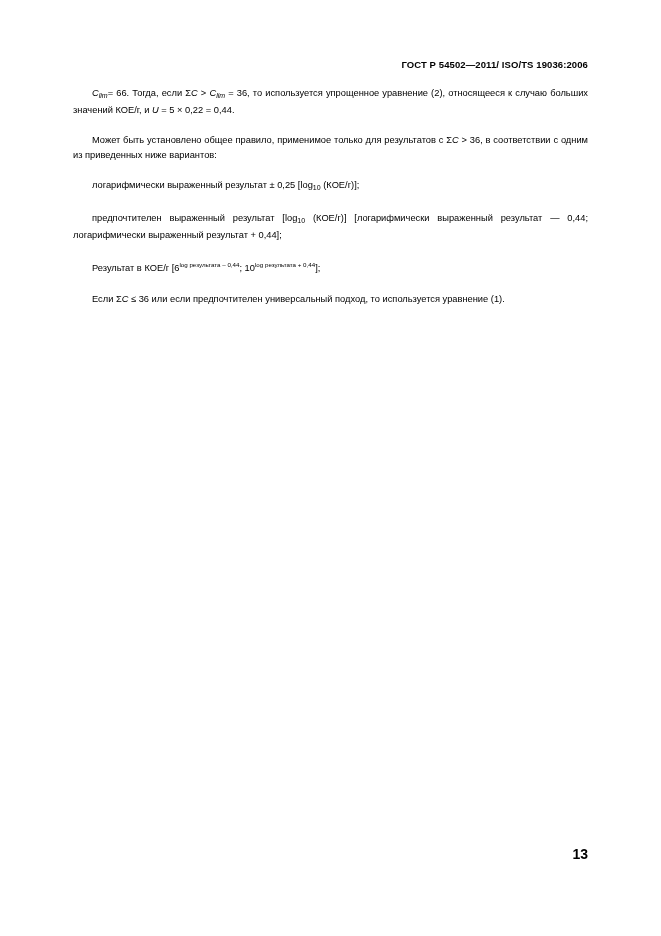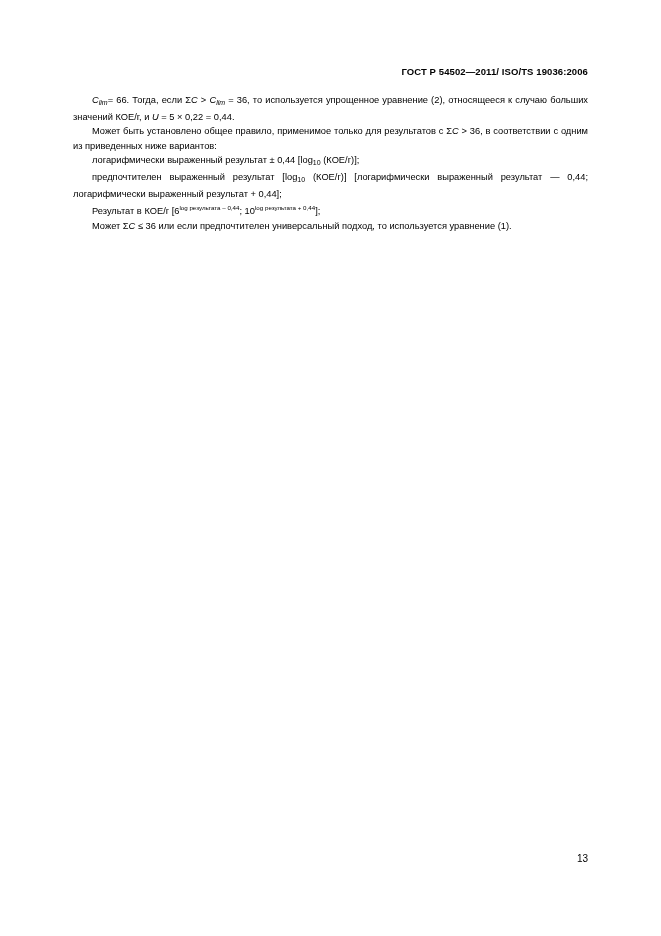--- a/index.html
+++ b/index.html
@@ -10,21 +10,21 @@
     width: 661px;
     height: 936px;
     background: #ffffff;
     font-family: "Liberation Sans", sans-serif;
     color: #000000;
     position: relative;
   }
   .page {
     position: absolute;
     left: 0;
-    top: 8px;
+    top: 1px;
     width: 661px;
     height: 740px;
     box-sizing: border-box;
   }
   .header {
     position: absolute;
     top: 58px;
     right: 73px;
     font-size: 9.5px;
     font-weight: bold;
@@ -38,21 +38,21 @@
     width: 515px;
     font-size: 9.3px;
     line-height: 14.2px;
     text-align: justify;
   }
   .para {
     margin: 0 0 0 0;
     text-indent: 19px;
   }
   .para + .para {
-    margin-top: 0px;
+    margin-top: 16px;
   }
   .gap-before {
     margin-top: 5px;
   }
   i {
     font-style: italic;
   }
   sub {
     font-size: 7px;
     vertical-align: -2px;
@@ -61,43 +61,43 @@
     font-size: 7px;
     vertical-align: 4px;
   }
   sup.tiny {
     font-size: 6.2px;
   }
   .pagenum {
     position: absolute;
     right: 73px;
     top: 845px;
-    font-size: 10px;
-    font-weight: normal;
+    font-size: 14px;
+    font-weight: bold;
   }
 </style>
 </head>
 <body>
 
 <div class="page">
 
   <div class="header">ГОСТ Р 54502—2011/ ISO/TS 19036:2006</div>
 
   <div class="content">
 
     <p class="para"><i><i>C</i><sub>lim</sub></i><span>= 66. Тогда, если Σ</span><i>C</i><span> &gt; </span><i><i>C</i><sub>lim</sub></i><span> = 36, то используется упрощенное уравнение (2), относящееся к случаю больших значений КОЕ/г, и </span><i>U</i><span> = 5 × 0,22 = 0,44.</span></p>
 
     <p class="para"><span>Может быть установлено общее правило, применимое только для результатов с Σ</span><i>C</i><span> &gt; 36, в соответствии с одним из приведенных ниже вариантов:</span></p>
 
-    <p class="para"><span>логарифмически выраженный результат ± 0,44 [log</span><sub>10</sub><span> (КОЕ/г)];</span></p>
+    <p class="para"><span>логарифмически выраженный результат ± 0,25 [log</span><sub>10</sub><span> (КОЕ/г)];</span></p>
 
     <p class="para"><span>предпочтителен выраженный результат [log</span><sub>10</sub><span> (КОЕ/г)] [логарифмически выраженный результат — 0,44; логарифмически выраженный результат + 0,44];</span></p>
 
     <p class="para gap-before"><span>Результат в КОЕ/г [6</span><sup class="tiny">log результата – 0,44</sup><span>; 10</span><sup class="tiny">log результата + 0,44</sup><span>];</span></p>
 
 
-    <p class="para gap-before"><span>Может Σ</span><i>C</i><span> ≤ 36 или если предпочтителен универсальный подход, то используется уравнение (1).</span></p>
+    <p class="para gap-before"><span>Если Σ</span><i>C</i><span> ≤ 36 или если предпочтителен универсальный подход, то используется уравнение (1).</span></p>
 
   </div>
 
   <div class="pagenum">13</div>
 
 </div>
 
 </body></html>

